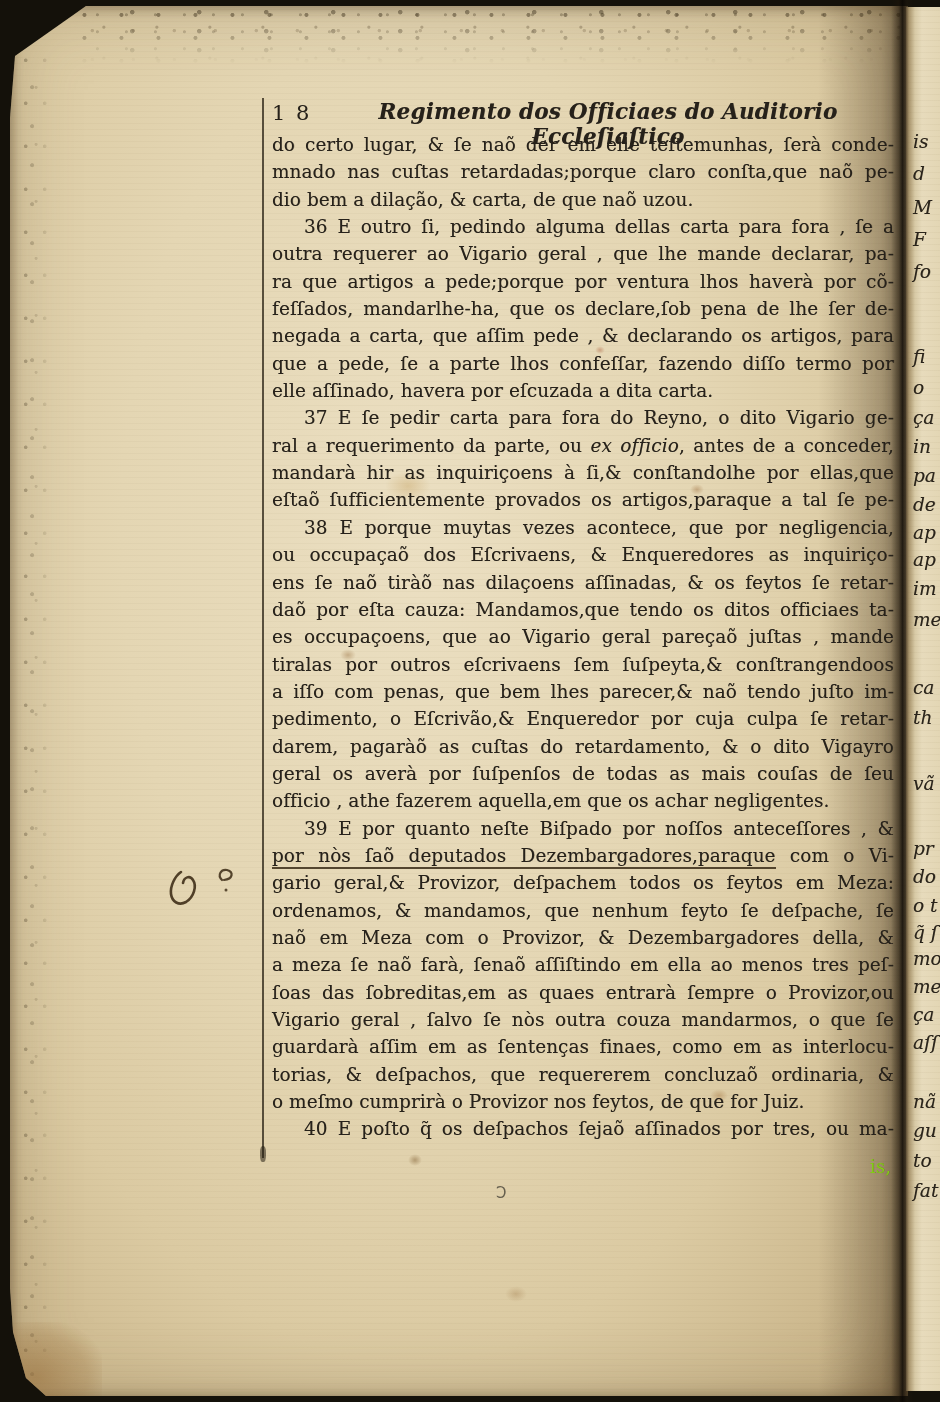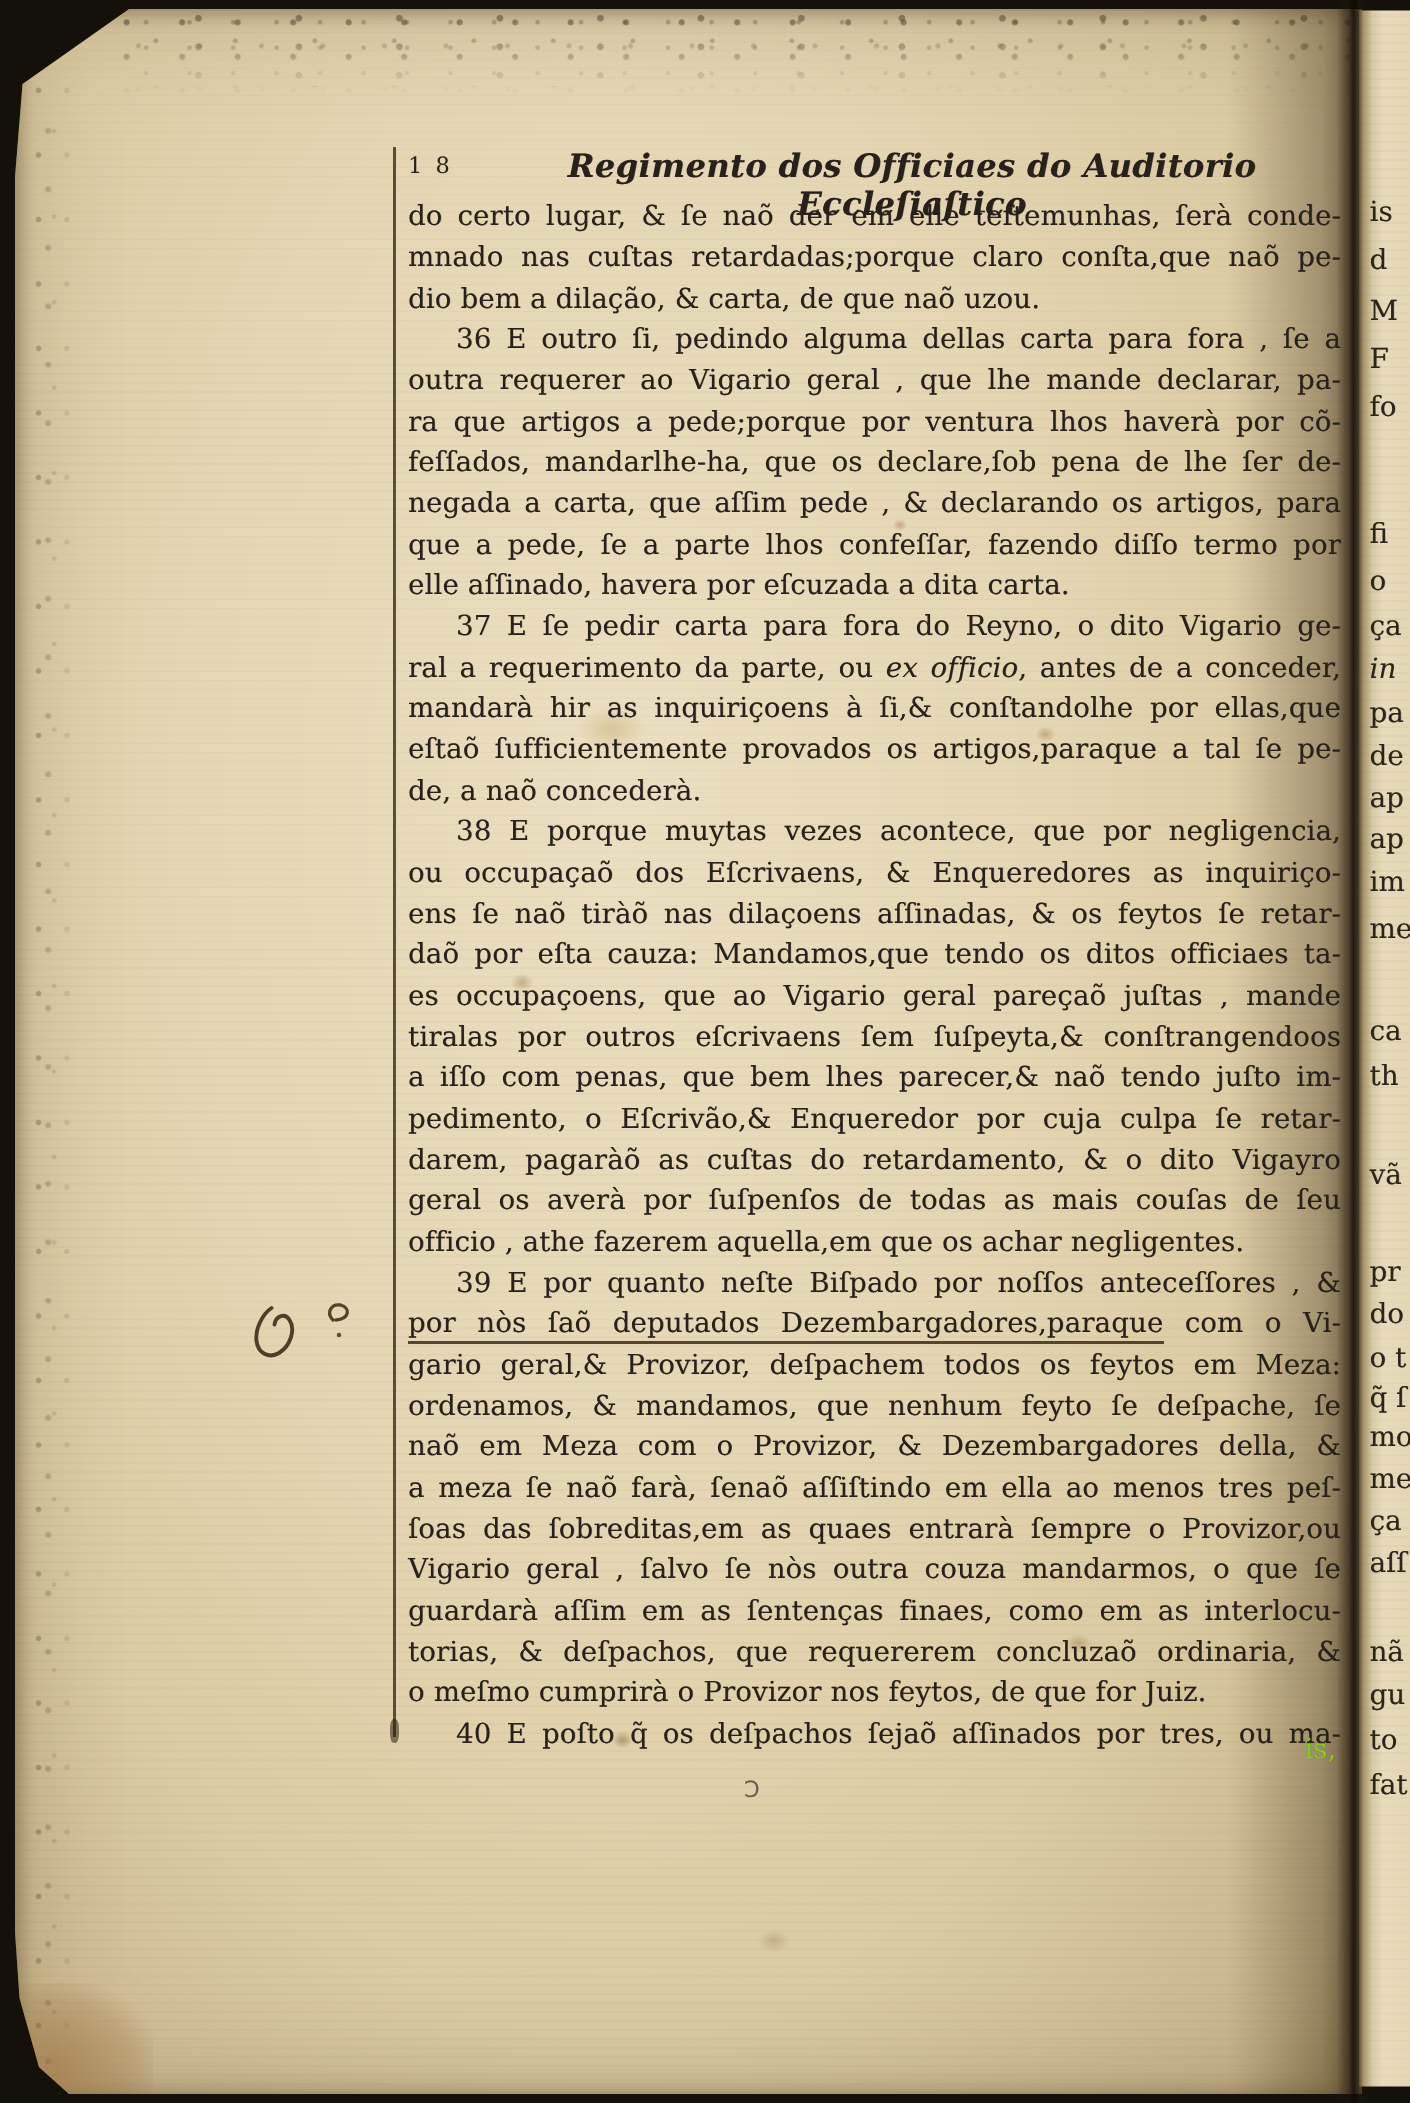--- a/index.html
+++ b/index.html
@@ -53,28 +53,29 @@
   .page-facing{
     position:absolute;left:906px;top:7px;width:34px;height:1384px;
     background:
       repeating-linear-gradient(0deg,rgba(120,100,60,.05) 0 1px,rgba(0,0,0,0) 1px 6px),
       linear-gradient(to right,#5d4d33 0px,#a8946c 3px,#d8caa6 9px,#e7dbbc 16px,#e3d6b4 100%);
   }
   .facing-frags{position:absolute;left:0;top:0;width:100%;height:100%;overflow:hidden;}
   .frag{
     position:absolute;left:7px;font-size:18.5px;color:#2a241b;white-space:nowrap;
     text-shadow:.3px .3px 0 rgba(42,36,27,.35);
+    font-style:italic;
   }
   .frag.it{font-style:italic;}
   
   .rule-left{position:absolute;left:262px;top:98px;width:2px;height:1060px;background:rgba(48,40,26,.78);}
   .rule-left::after{content:"";position:absolute;left:-2px;bottom:-4px;width:6px;height:16px;background:rgba(40,32,20,.55);border-radius:40%;}
   .textblock{position:absolute;left:272px;top:0;width:622px;color:#26211a;}
   .header-row{position:absolute;left:0;top:99px;width:100%;height:28px;}
-  .pagenum{position:absolute;left:0;top:2px;font-size:15px;letter-spacing:2px;}
+  .pagenum{position:absolute;left:0;top:2px;font-size:21px;letter-spacing:2px;}
   .running-title{
     position:absolute;left:50px;right:0;top:0;text-align:center;
     font-style:italic;font-size:21.5px;font-weight:bold;letter-spacing:.2px;
     text-shadow:.3px .3px 0 rgba(42,36,27,.4);
   }
   .lines{position:absolute;left:0;top:131px;width:100%;}
   .line{
     font-size:18.4px;line-height:27.35px;white-space:nowrap;
     text-align:justify;text-align-last:justify;
     text-shadow:.3px .3px 0 rgba(42,36,27,.38);
@@ -124,21 +125,20 @@
       <div class="line"><span>outra requerer ao Vigario geral , que lhe mande declarar, pa-</span></div>
       <div class="line"><span>ra que artigos a pede;porque por ventura lhos haverà por cõ-</span></div>
       <div class="line"><span>feſſados, mandarlhe-ha, que os declare,ſob pena de lhe ſer de-</span></div>
       <div class="line"><span>negada a carta, que aſſim pede , &amp; declarando os artigos, para</span></div>
       <div class="line"><span>que a pede, ſe a parte lhos confeſſar, fazendo diſſo termo por</span></div>
       <div class="line end"><span>elle aſſinado, havera por eſcuzada a dita carta.</span></div>
       <div class="line ind"><span>37  E ſe pedir carta para fora do Reyno, o dito Vigario ge-</span></div>
       <div class="line"><span>ral a requerimento da parte, ou </span><span class="i">ex officio</span><span>, antes de a conceder,</span></div>
       <div class="line"><span>mandarà hir as inquiriçoens à ſi,&amp; conſtandolhe por ellas,que</span></div>
       <div class="line"><span>eſtaõ ſufficientemente provados os artigos,paraque a tal ſe pe-</span></div>
-      <div class="line end"><span>de, a naõ concederà.</span></div>
       <div class="line ind"><span>38  E porque muytas vezes acontece, que por negligencia,</span></div>
       <div class="line"><span>ou occupaçaõ dos Eſcrivaens, &amp; Enqueredores as inquiriço-</span></div>
       <div class="line"><span>ens ſe naõ tiràõ nas dilaçoens aſſinadas, &amp; os feytos ſe retar-</span></div>
       <div class="line"><span>daõ por eſta cauza: Mandamos,que tendo os ditos officiaes ta-</span></div>
       <div class="line"><span>es occupaçoens, que ao Vigario geral pareçaõ juſtas , mande</span></div>
       <div class="line"><span>tiralas por outros eſcrivaens ſem ſuſpeyta,&amp; conſtrangendoos</span></div>
       <div class="line"><span>a iſſo com penas, que bem lhes parecer,&amp; naõ tendo juſto im-</span></div>
       <div class="line"><span>pedimento, o Eſcrivão,&amp; Enqueredor por cuja culpa ſe retar-</span></div>
       <div class="line"><span>darem, pagaràõ as cuſtas do retardamento, &amp; o dito Vigayro</span></div>
       <div class="line"><span>geral os averà por ſuſpenſos de todas as mais couſas de ſeu</span></div>

